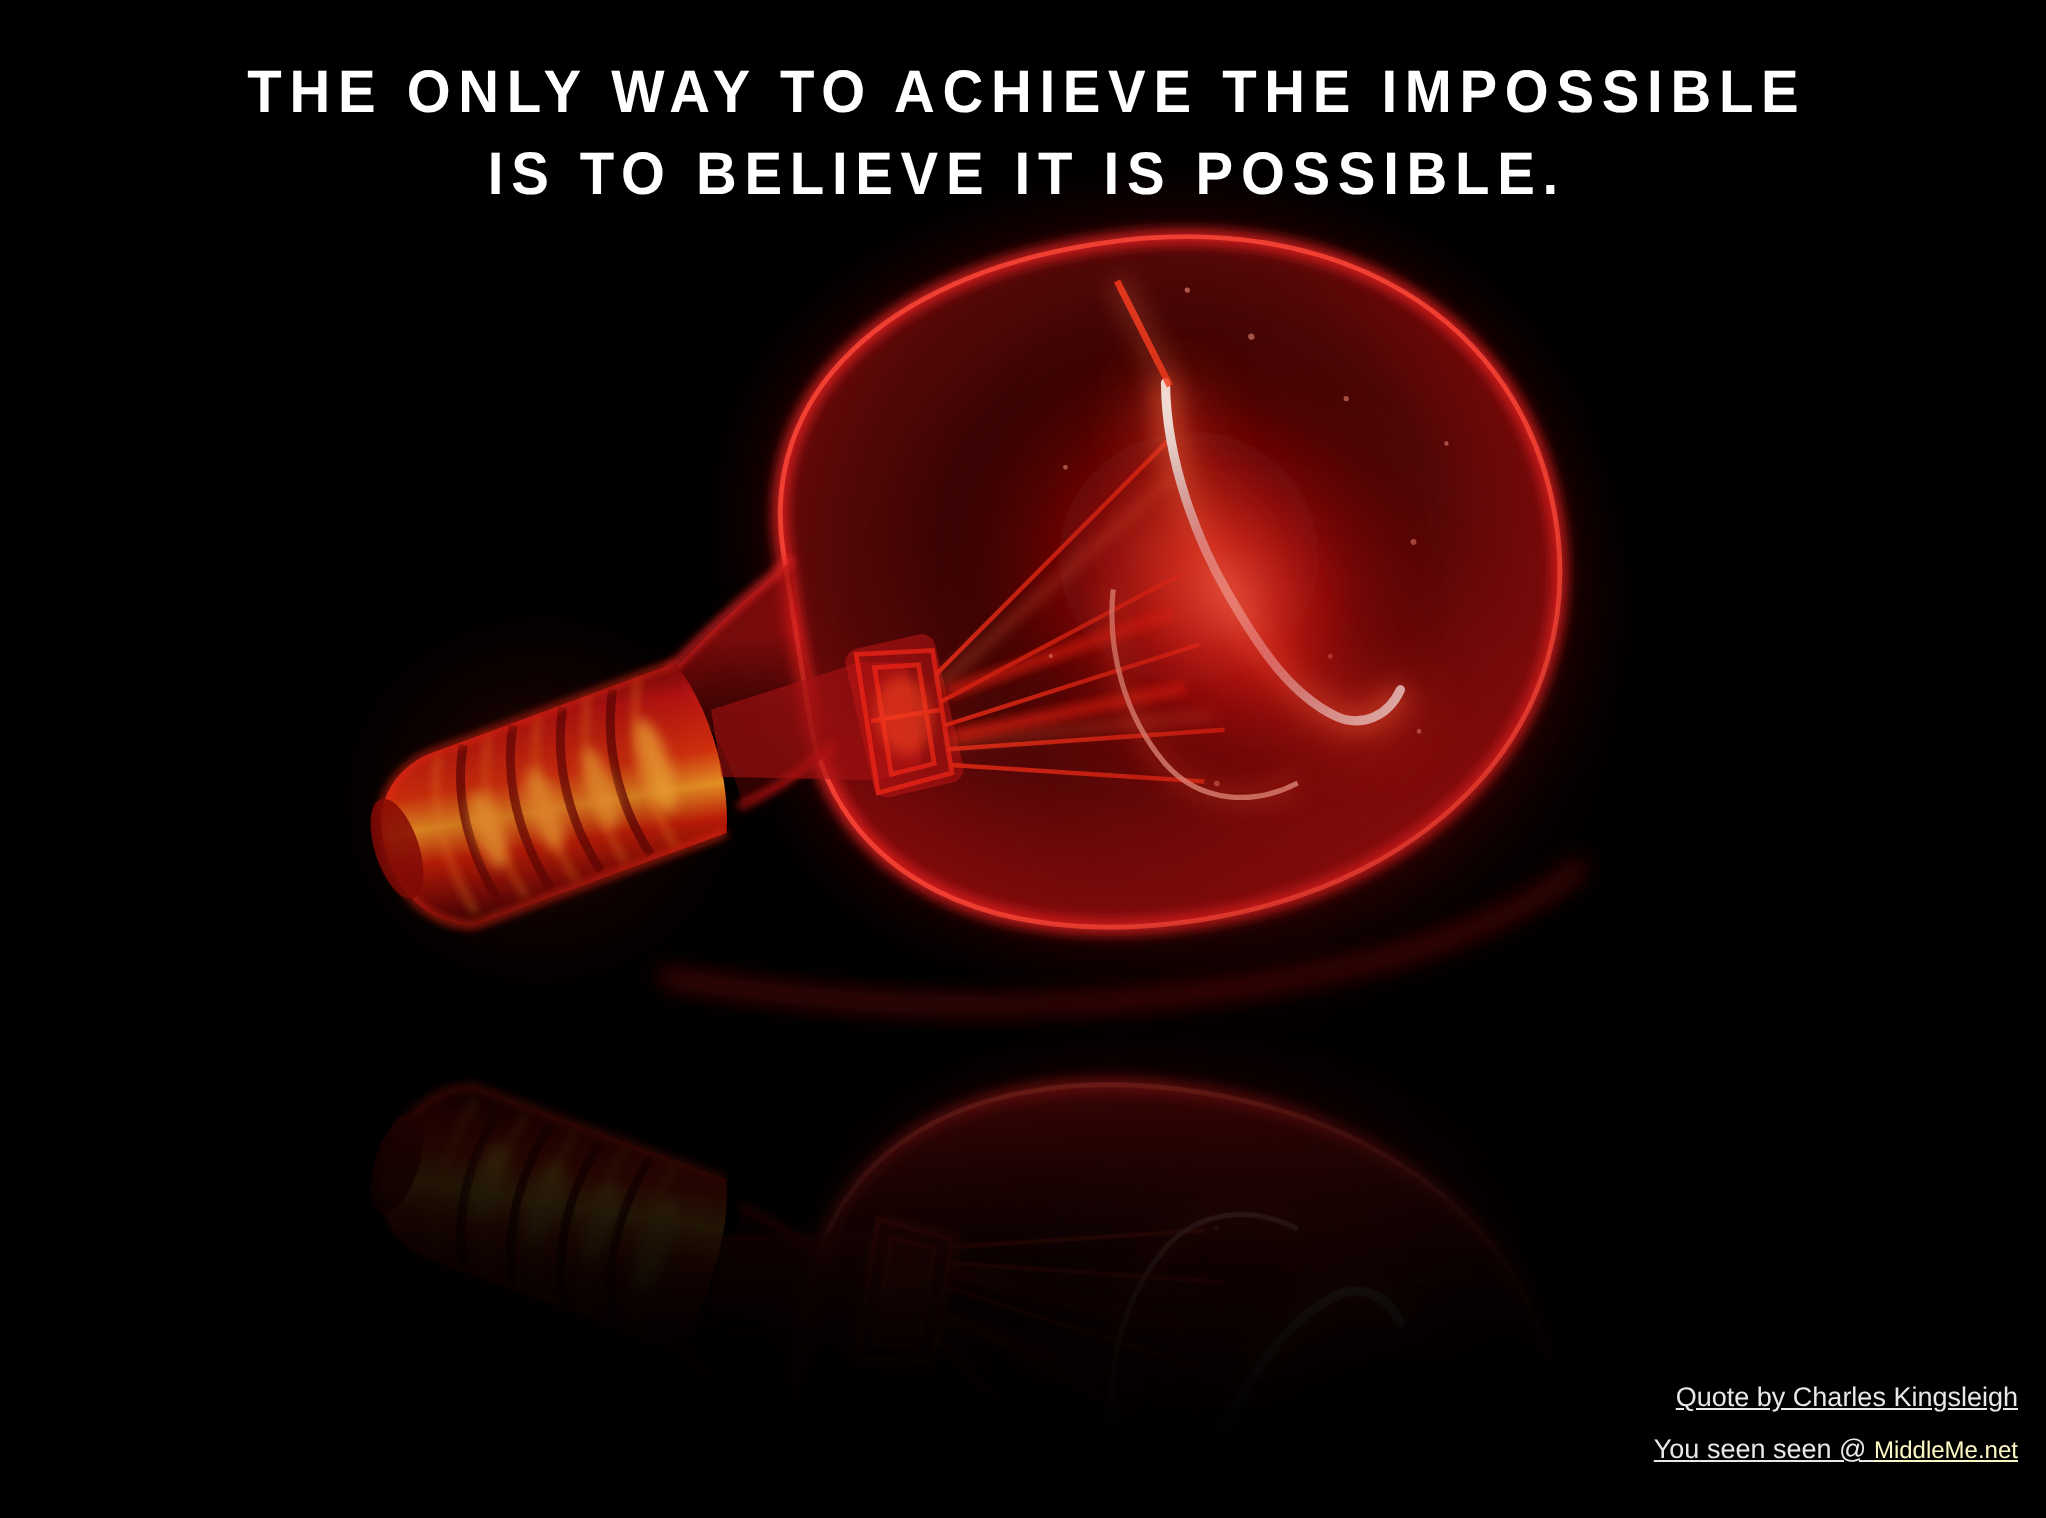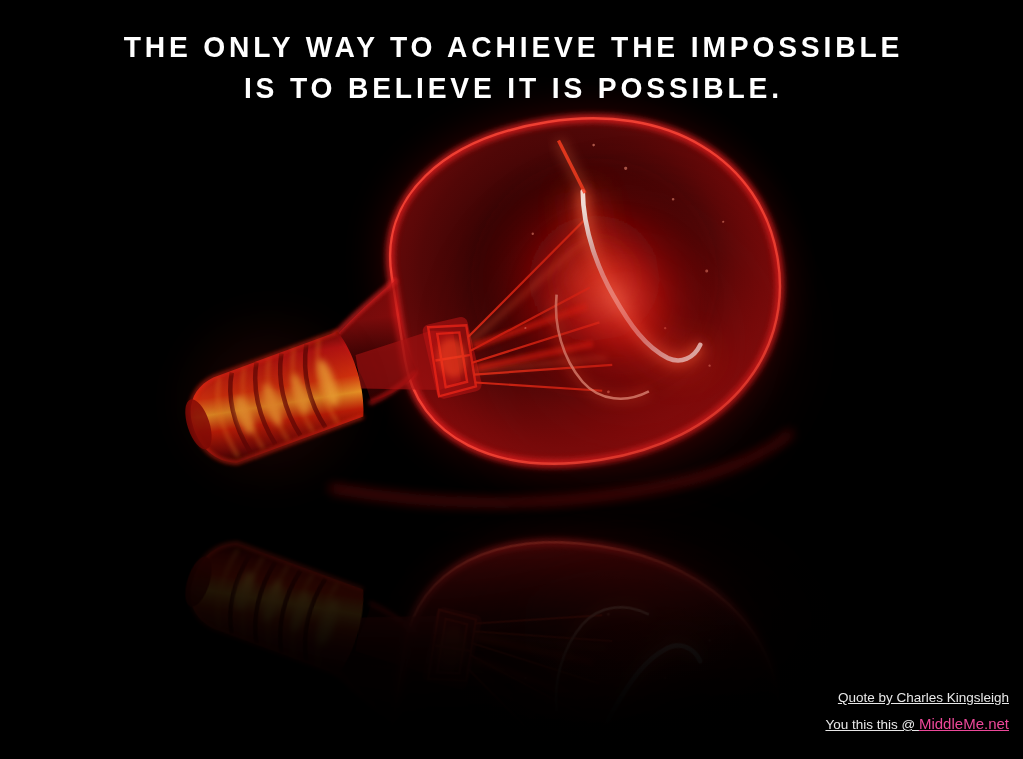--- a/index.html
+++ b/index.html
@@ -54,24 +54,24 @@
   .credit-line {
     display: block;
     color: #e8e8e8;
     font-family: "Liberation Sans", sans-serif;
     font-size: 13.5px;
     line-height: 26px;
     white-space: nowrap;
     text-decoration: underline;
   }
   .credit-link {
-    color: #ec4899;
+    color: #fef9c3;
     text-decoration: underline;
     font-family: "Liberation Sans", sans-serif;
-    font-size: 15px;
+    font-size: 12px;
     cursor: pointer;
   }
 
   
   .bulb-stage {
     position: absolute;
     left: 0;
     top: 0;
     width: 1023px;
     height: 759px;
@@ -388,16 +388,16 @@
 
   <div class="vignette"></div>
 
   <div class="quote-block">
     <span class="quote-line">THE ONLY WAY TO ACHIEVE THE IMPOSSIBLE</span>
     <span class="quote-line">IS TO BELIEVE IT IS POSSIBLE.</span>
   </div>
 
   <div class="credits">
     <span class="credit-line">Quote by Charles Kingsleigh</span>
-    <span class="credit-line"><span>You this this @ </span><a class="credit-link">MiddleMe.net</a></span>
+    <span class="credit-line"><span>You seen seen @ </span><a class="credit-link">MiddleMe.net</a></span>
   </div>
 
 </div>
 
 </body></html>

